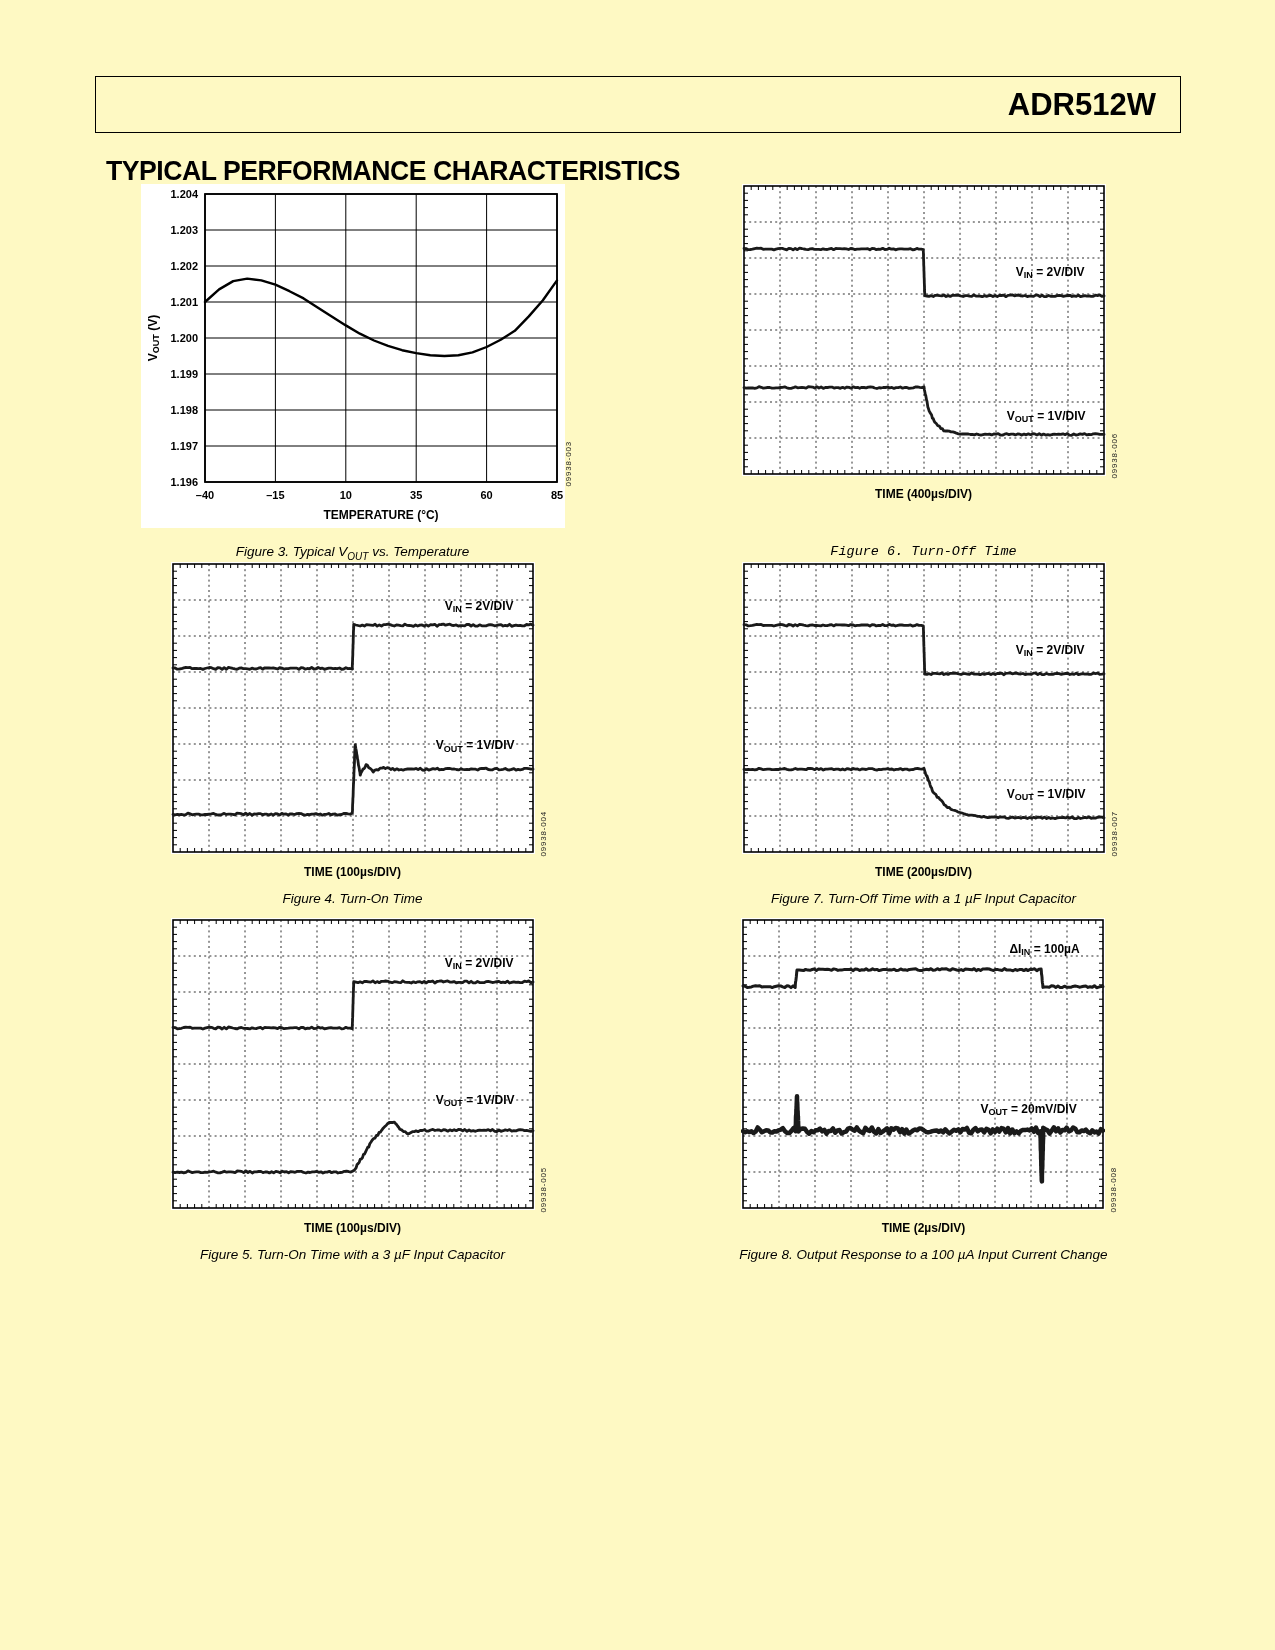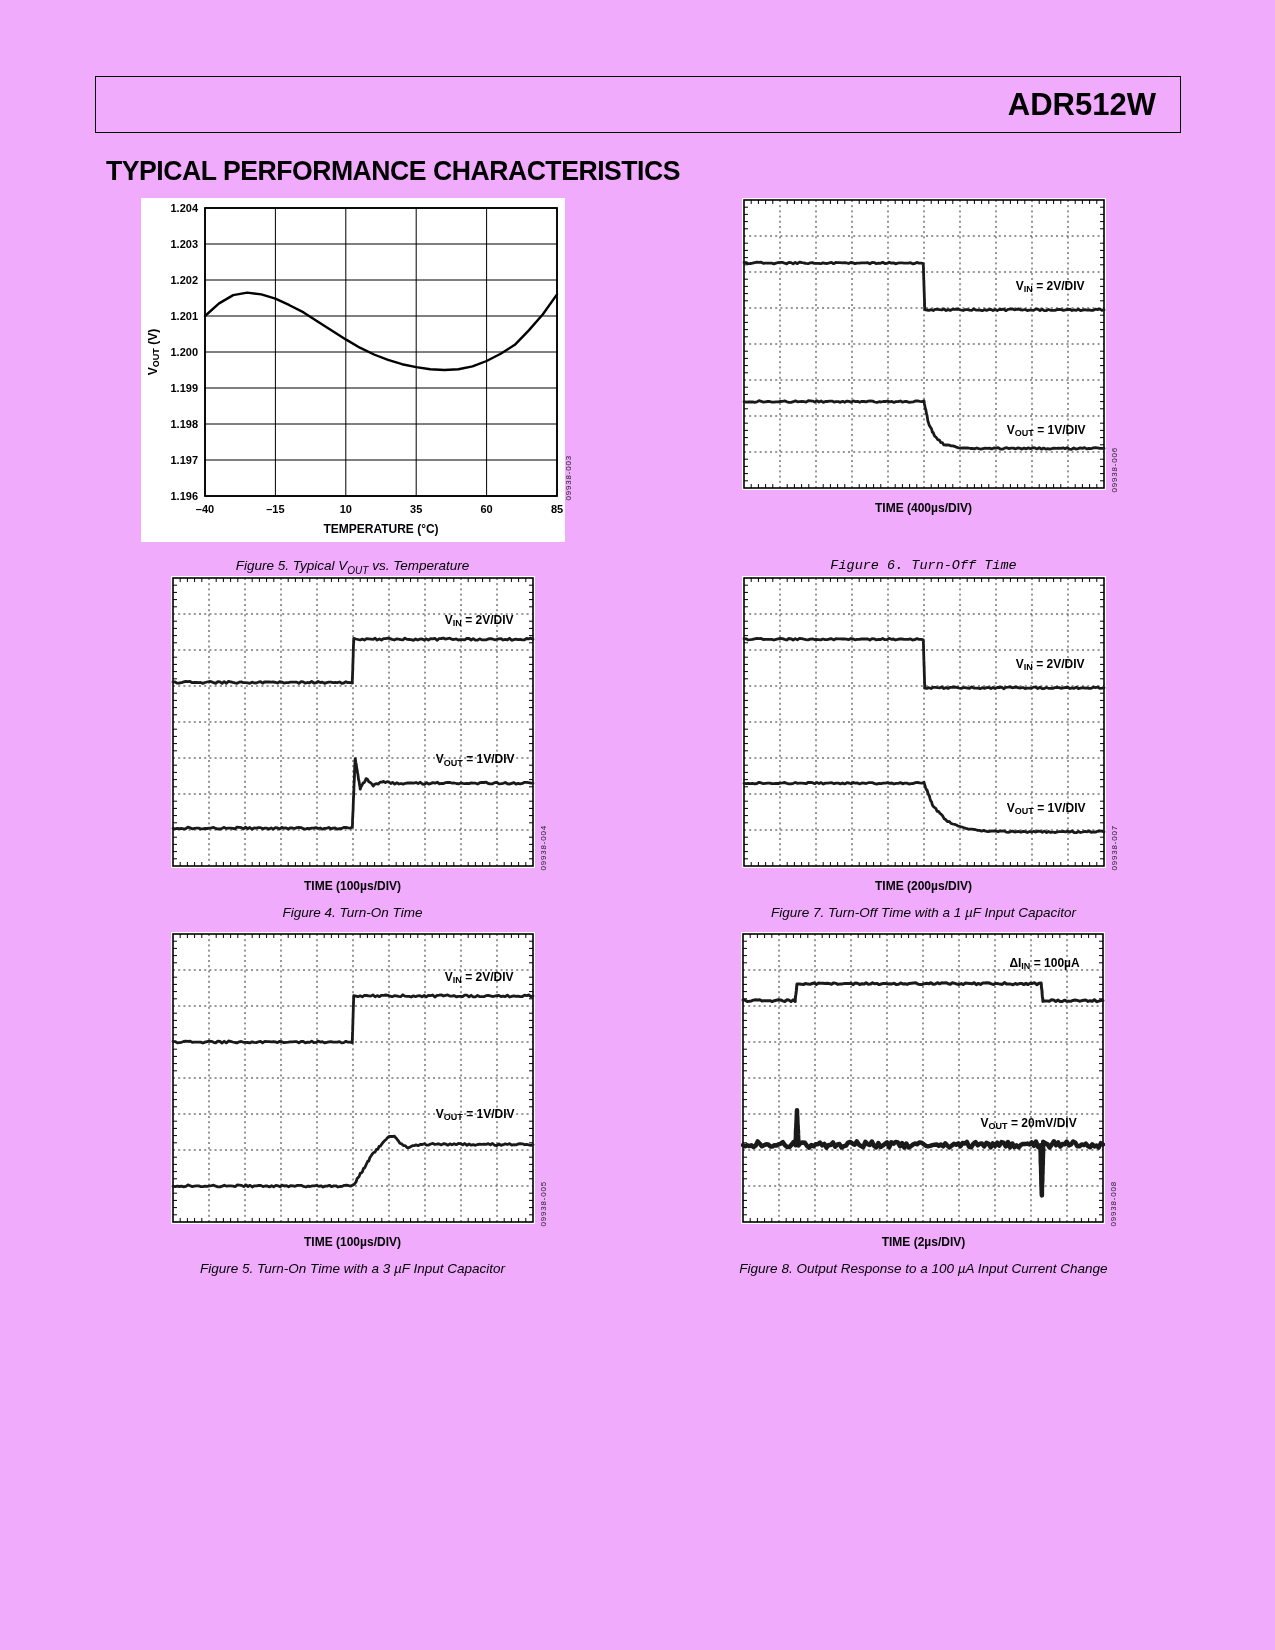--- a/index.html
+++ b/index.html
@@ -1,20 +1,20 @@
 <!DOCTYPE html>
 <html><head>
 <meta charset="utf-8">
 <style>
   html,body{margin:0;padding:0;background:#ffffff;}
-  .page{position:relative;width:1275px;height:1650px;background:#f0abfc;font-family:"Liberation Sans",sans-serif;color:#000;overflow:hidden;}
+  .page{position:relative;width:1275px;height:1650px;background:#fef9c3;font-family:"Liberation Sans",sans-serif;color:#000;overflow:hidden;}
   .header-box{position:absolute;left:95px;top:76px;width:1086px;height:57px;border:1.5px solid #000;display:flex;align-items:center;justify-content:flex-end;padding-right:24px;box-sizing:border-box;}
   .part-number{font-size:31px;font-weight:bold;letter-spacing:0;}
   .section-title{position:absolute;left:106px;top:155px;font-size:28px;font-weight:bold;letter-spacing:-0.5px;transform:scaleX(0.95);transform-origin:left center;white-space:nowrap;}
-  .figures{position:absolute;left:95px;top:198px;width:1086px;display:grid;grid-template-columns:1fr 1fr;grid-template-rows:378px 356px auto;column-gap:56px;justify-items:center;align-items:start;}
+  .figures{position:absolute;left:95px;top:184px;width:1086px;display:grid;grid-template-columns:1fr 1fr;grid-template-rows:378px 356px auto;column-gap:56px;justify-items:center;align-items:start;}
   .fig{display:flex;flex-direction:column;align-items:center;margin:0;}
   .plotwrap{position:relative;display:inline-block;}
   .watermark{position:absolute;right:-13px;bottom:2px;writing-mode:vertical-rl;transform:rotate(180deg);font-size:8px;letter-spacing:0.8px;color:#222;white-space:nowrap;}
   .watermark.wm-axes{bottom:46px;right:-8px;}
   .xlabel{font-size:12px;font-weight:bold;margin-top:7px;}
   .caption{font-size:13.5px;font-style:italic;margin-top:12px;text-align:center;}
   .caption sub{font-size:10px;}
   .caption--tall{margin-top:43px;font-family:Liberation Mono, monospace;}
   .footer{position:absolute;left:0;top:1500px;width:100%;text-align:center;font-size:13.5px;}
   .chart text{font-family:"Liberation Sans",sans-serif;fill:#000;}
@@ -68,21 +68,21 @@
               <text x="345.6" y="315" text-anchor="middle" font-size="11" font-weight="bold">60</text>
               <text x="416.0" y="315" text-anchor="middle" font-size="11" font-weight="bold">85</text>
               <text x="240" y="335" text-anchor="middle" font-size="12" font-weight="bold">TEMPERATURE (°C)</text>
               <g transform="translate(16 154) rotate(-90)">
                 <text text-anchor="middle" font-size="12" font-weight="bold">V<tspan font-size="9" dy="2.2">OUT</tspan><tspan dy="-2.2"> (V)</tspan></text>
               </g>
               <polyline points="64.0,118.0 78.1,105.4 92.2,97.1 106.2,94.6 120.3,96.4 134.4,100.7 148.5,107.2 162.6,114.4 176.6,123.4 190.7,132.4 204.8,141.4 218.9,149.7 233.0,156.5 247.0,161.9 261.1,166.2 275.2,169.1 289.3,171.3 303.4,172.0 317.4,171.3 331.5,168.4 345.6,163.0 359.7,155.8 373.8,146.8 387.8,132.4 401.9,116.2 416.0,96.4" fill="none" stroke="#000" stroke-width="2.4" stroke-linejoin="round" stroke-linecap="round"></polyline>
             </svg></div>
         <div class="watermark wm-axes">09938-003</div>
       </div>
-      <figcaption class="caption"><span>Figure 5. Typical V</span><sub>OUT</sub><span> vs. Temperature</span></figcaption>
+      <figcaption class="caption"><span>Figure 3. Typical V</span><sub>OUT</sub><span> vs. Temperature</span></figcaption>
     </figure>
 
     <figure class="fig">
       <div class="plotwrap">
         <div class="chart"><svg xmlns="http://www.w3.org/2000/svg" width="364" height="292">
               <rect width="364" height="292" fill="#fff"></rect>
               <line x1="38" y1="2" x2="38" y2="290" stroke="#2e2e2e" stroke-width="1" stroke-dasharray="2,3.2"></line>
               <line x1="74" y1="2" x2="74" y2="290" stroke="#2e2e2e" stroke-width="1" stroke-dasharray="2,3.2"></line>
               <line x1="110" y1="2" x2="110" y2="290" stroke="#2e2e2e" stroke-width="1" stroke-dasharray="2,3.2"></line>
               <line x1="146" y1="2" x2="146" y2="290" stroke="#2e2e2e" stroke-width="1" stroke-dasharray="2,3.2"></line>

